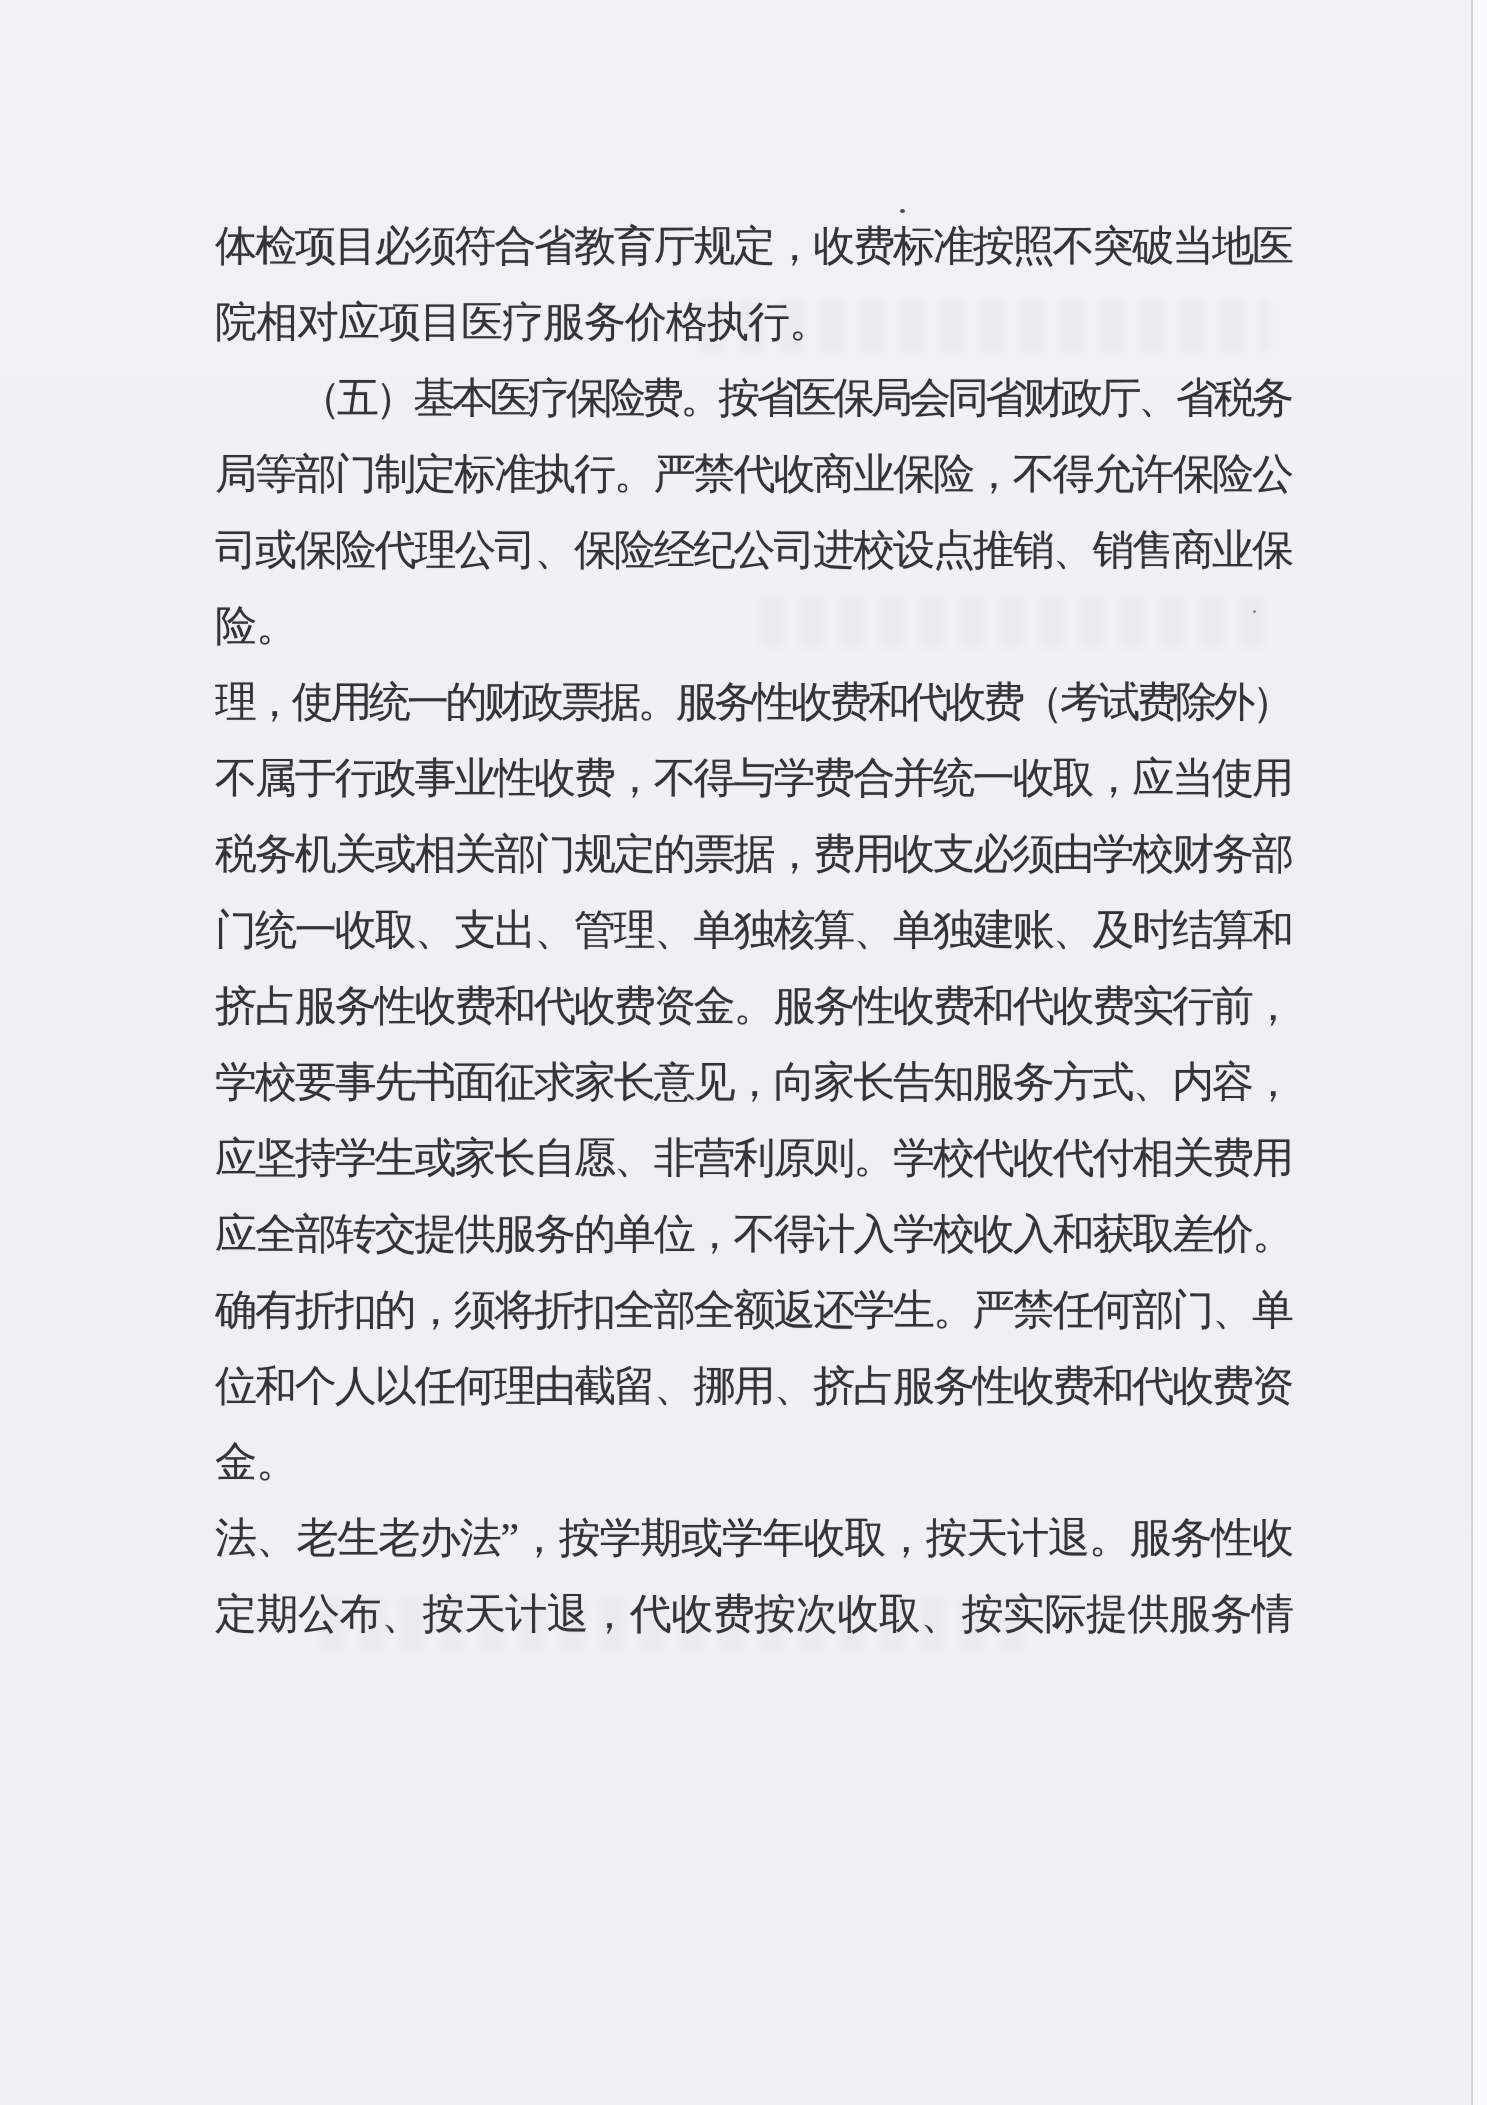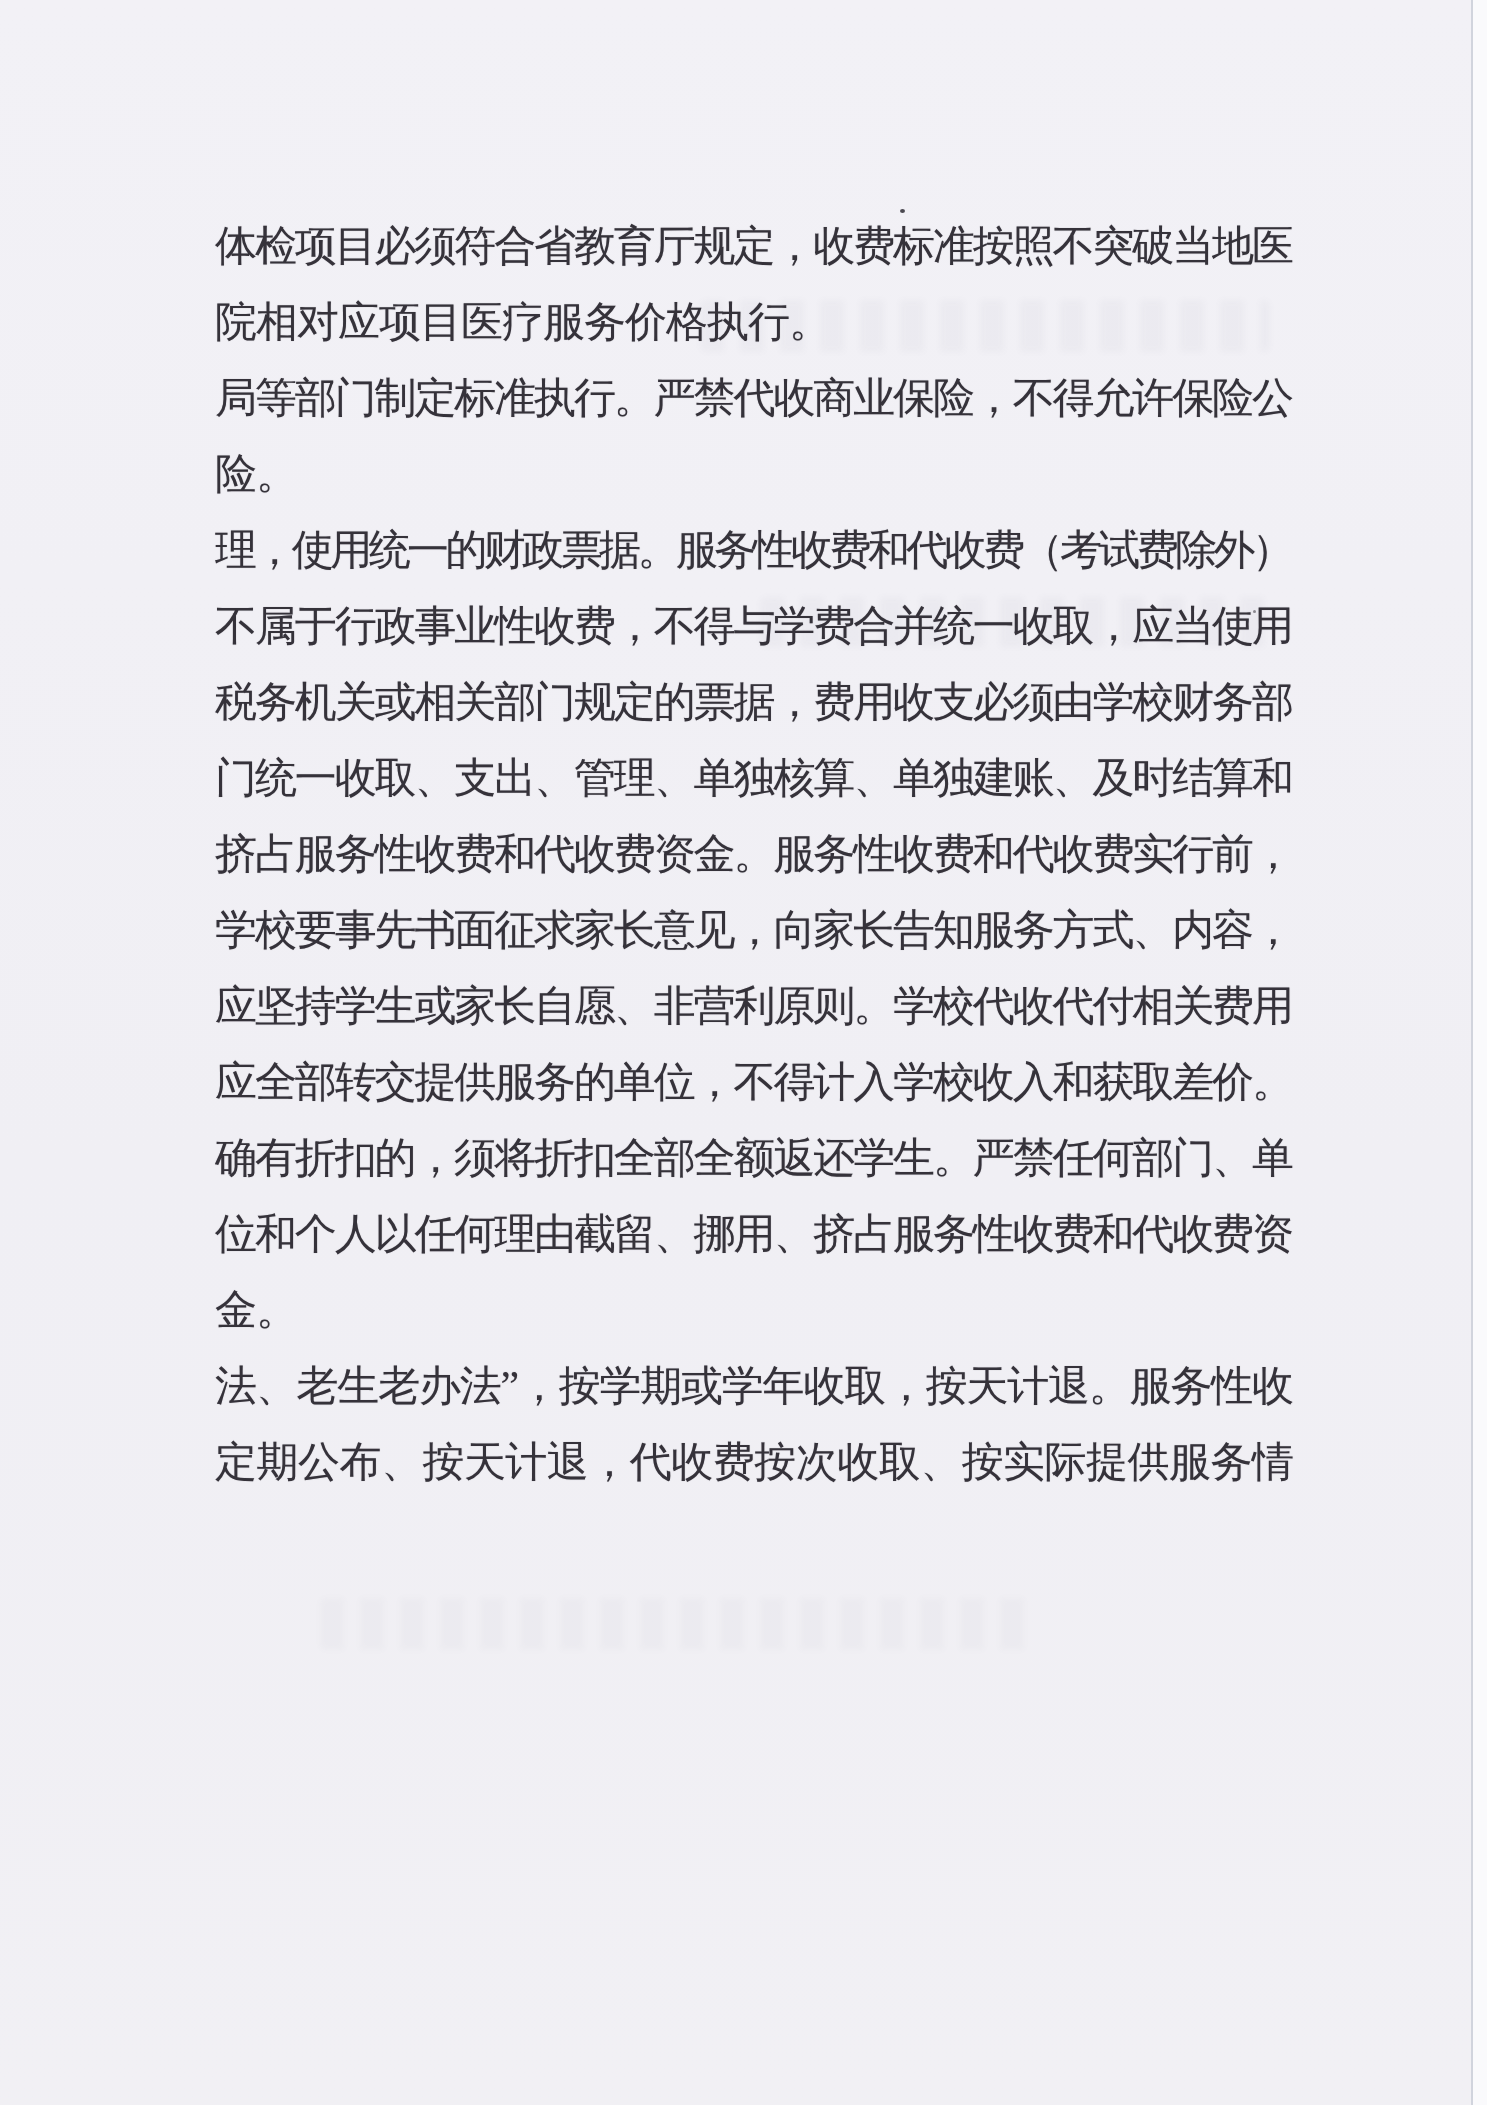--- a/index.html
+++ b/index.html
@@ -70,21 +70,23 @@
 
 <div class="page" style="--text: #35323a; --heading: #161616; --scanline: #cbcfd8;">
   <div class="smudge s1"></div>
   <div class="smudge s2"></div>
   <div class="smudge s3"></div>
   <div class="speck p1"></div>
   <div class="speck p2"></div>
   <div class="textblock">
       <div class="line j"><span class="seg">体检项目必须符合省教育厅规定，收费标准按照不突破当地医</span></div>
       <div class="line"><span class="seg">院相对应项目医疗服务价格执行。</span></div>
+      <div class="line j ind"><span class="seg">（五）基本医疗保险费。按省医保局会同省财政厅、省税务</span></div>
       <div class="line j"><span class="seg">局等部门制定标准执行。严禁代收商业保险，不得允许保险公</span></div>
+      <div class="line j"><span class="seg">司或保险代理公司、保险经纪公司进校设点推销、销售商业保</span></div>
       <div class="line"><span class="seg">险。</span></div>
       <div class="line j"><span class="seg">理，使用统一的财政票据。服务性收费和代收费（考试费除外）</span></div>
       <div class="line j"><span class="seg">不属于行政事业性收费，不得与学费合并统一收取，应当使用</span></div>
       <div class="line j"><span class="seg">税务机关或相关部门规定的票据，费用收支必须由学校财务部</span></div>
       <div class="line j"><span class="seg">门统一收取、支出、管理、单独核算、单独建账、及时结算和</span></div>
       <div class="line j"><span class="seg">挤占服务性收费和代收费资金。服务性收费和代收费实行前，</span></div>
       <div class="line j"><span class="seg">学校要事先书面征求家长意见，向家长告知服务方式、内容，</span></div>
       <div class="line j"><span class="seg">应坚持学生或家长自愿、非营利原则。学校代收代付相关费用</span></div>
       <div class="line j"><span class="seg">应全部转交提供服务的单位，不得计入学校收入和获取差价。</span></div>
       <div class="line j"><span class="seg">确有折扣的，须将折扣全部全额返还学生。严禁任何部门、单</span></div>

